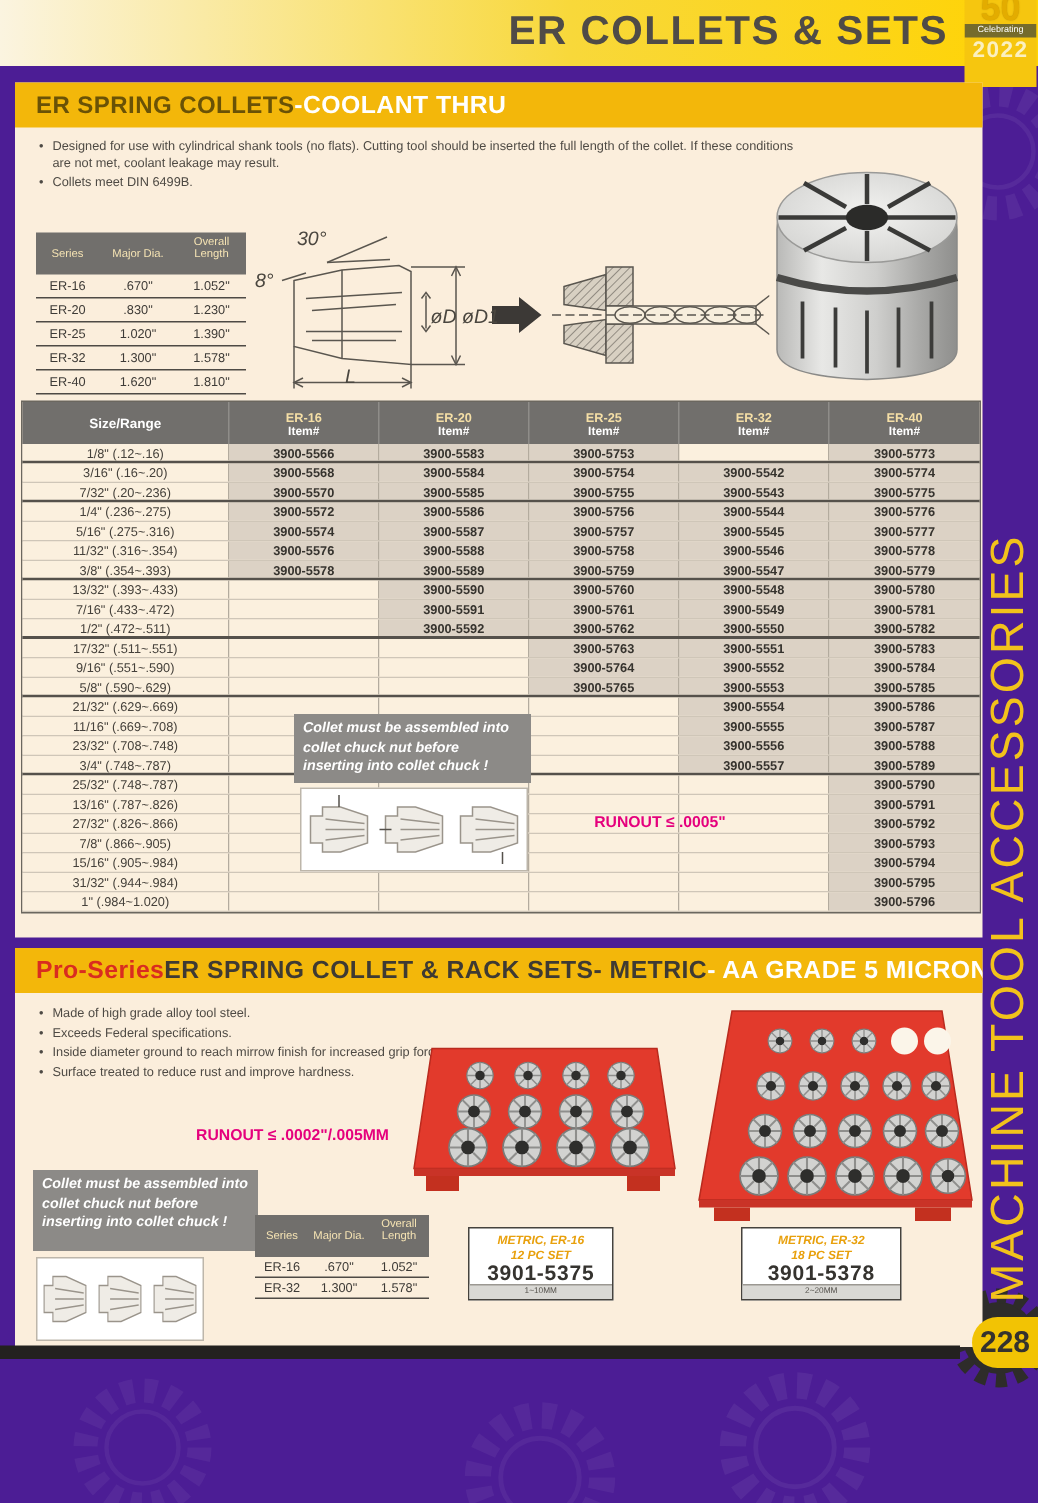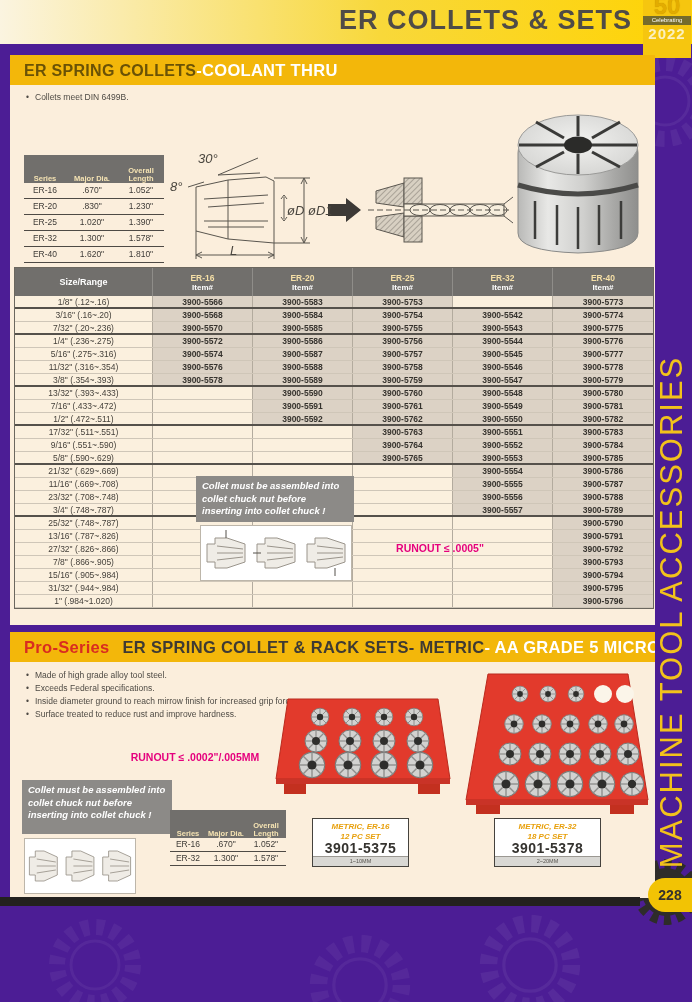--- a/index.html
+++ b/index.html
@@ -20,34 +20,34 @@
   .badge-year{font-size:15px;font-weight:bold;color:#FBF0C0;line-height:18px;letter-spacing:1px;}
   
   .panel{position:absolute;background:#FBEEDC;}
   .panel1{left:10px;top:55px;width:645px;height:570px;}
   .panel2{left:10px;top:632px;width:645px;height:266px;}
   .band{position:absolute;left:0;top:0;right:0;height:30px;background:#F3B70A;
     line-height:30px;padding-left:14px;white-space:nowrap;overflow:hidden;}
   .band-main{font-size:16px;font-weight:800;color:#6A5206;letter-spacing:.3px;}
   .band-sub{font-size:16.5px;font-weight:800;color:#FFFFFF;letter-spacing:.3px;}
   .band-red{font-size:16.5px;font-weight:800;color:#D92C20;letter-spacing:.3px;}
-  .band-dark{font-size:16.5px;font-weight:800;color:#3E3A33;letter-spacing:.3px;margin-left:13px;}
+  .band-dark{font-size:16.5px;font-weight:800;color:#3E3A33;letter-spacing:.3px;margin-left:0;}
   
   .bullets{position:absolute;margin:0;padding:0;list-style:none;font-size:8.5px;color:#4E4A44;
     line-height:11px;}
   #bullets1{left:16px;top:37px;width:505px;}
   #bullets2{left:16px;top:38px;width:278px;}
   .bullets li{position:relative;padding-left:9px;margin-bottom:2px;}
   .bullets li::before{content:"\2022";position:absolute;left:0;top:0;}
   
   .spec{position:absolute;}
   .spec-row{display:flex;}
   .spec-header{background:#716F6C;height:28px;}
   .spec-header .spec-cell{display:flex;align-items:flex-end;justify-content:center;
-    font-size:7.5px;line-height:8px;font-weight:bold;color:#F5E3B3;padding-bottom:0;
+    font-size:7.5px;line-height:8px;font-weight:normal;color:#F5E3B3;padding-bottom:10px;
     box-sizing:border-box;text-align:center;}
   .spec-data{height:15px;line-height:15px;border-bottom:1px solid #4E4A45;font-size:8.5px;color:#3E3B37;}
   .spec-data .spec-cell{text-align:center;}
   #spec1{left:14px;top:100px;width:140px;}
   #spec1 .spec-cell:nth-child(1){width:42px;}
   #spec1 .spec-cell:nth-child(2){width:52px;}
   #spec1 .spec-cell:nth-child(3){width:46px;}
   #spec2{left:160px;top:178px;width:116px;}
   #spec2 .spec-data{height:13px;line-height:13px;}
   #spec2 .spec-cell:nth-child(1){width:36px;}
@@ -100,21 +100,21 @@
   .prod-title{font-size:8px;font-weight:bold;font-style:italic;color:#E8A00C;line-height:9.5px;}
   .prod-title.first{margin-top:3px;}
   .prod-part{font-size:14px;font-weight:bold;color:#35332F;letter-spacing:.5px;line-height:15px;}
   .prod-range{margin-top:auto;background:#D9D8D4;border-top:1px solid #9B9892;font-size:5.5px;
     color:#55524D;height:9px;line-height:9px;}
   
   .sidebar-label{position:absolute;left:672px;top:612px;transform:translate(-50%,-50%) rotate(-90deg);
     white-space:nowrap;font-size:31px;color:#F2C21B;letter-spacing:2px;font-weight:400;}
   .bottom-strip{position:absolute;left:0;top:897px;width:640px;height:9px;background:#23211F;}
   .page-badge{position:absolute;right:0;top:878px;width:44px;height:34px;background:#F2C304;
-    border-radius:20px 0 0 20px;text-align:center;line-height:34px;font-size:14px;font-weight:bold;
+    border-radius:20px 0 0 20px;text-align:center;line-height:34px;font-size:20px;font-weight:bold;
     color:#35322E;}
 </style>
 </head>
 <body>
 
 <div class="page">
 
   <svg class="gear" style="left:610px;top:46px;" width="110" height="110" viewBox="0 0 110 110">
     <circle cx="55" cy="55" r="38" fill="none" stroke="#ffffff" stroke-opacity="0.06" stroke-width="16" stroke-dasharray="8 7"></circle>
     <circle cx="55" cy="55" r="24" fill="none" stroke="#ffffff" stroke-opacity="0.06" stroke-width="3"></circle>
@@ -144,20 +144,21 @@
     <div class="badge-num">50</div>
     <div class="badge-band">Celebrating</div>
     <div class="badge-year">2022</div>
   </div>
 
   <div class="panel panel1">
     <div class="band">
       <span class="band-main">ER SPRING COLLETS</span><span class="band-sub">-COOLANT THRU</span>
     </div>
     <ul class="bullets" id="bullets1">
+        <li>Designed for use with cylindrical shank tools (no flats). Cutting tool should be inserted the full length of the collet. If these conditions are not met, coolant leakage may result.</li>
         <li>Collets meet DIN 6499B.</li>
       </ul>
 
     <div class="spec" id="spec1">
         <div class="spec-row spec-header">
           <div class="spec-cell">Series</div>
           <div class="spec-cell">Major Dia.</div>
           <div class="spec-cell">Overall Length</div>
         </div>
         <div class="spec-row spec-data">

